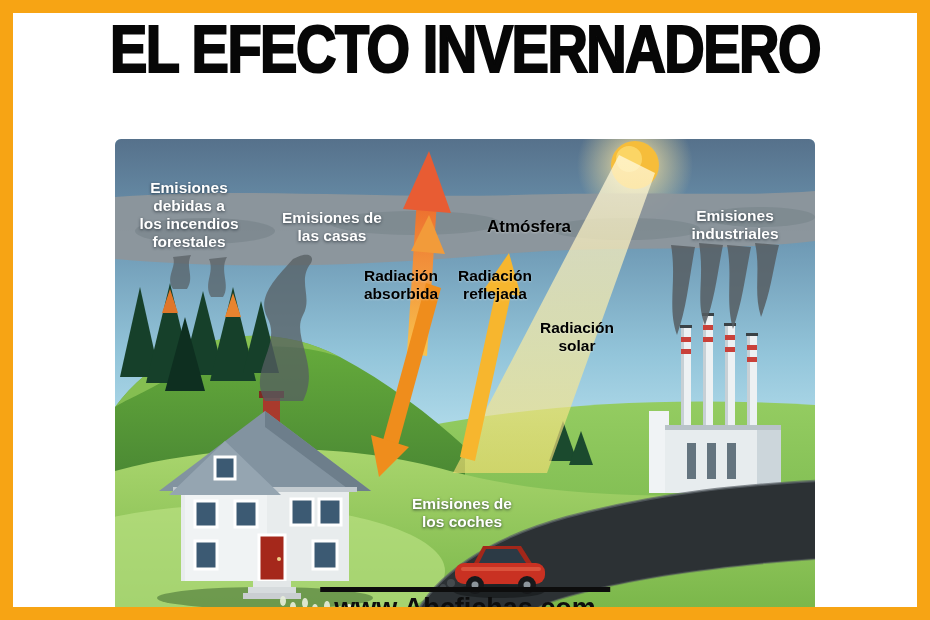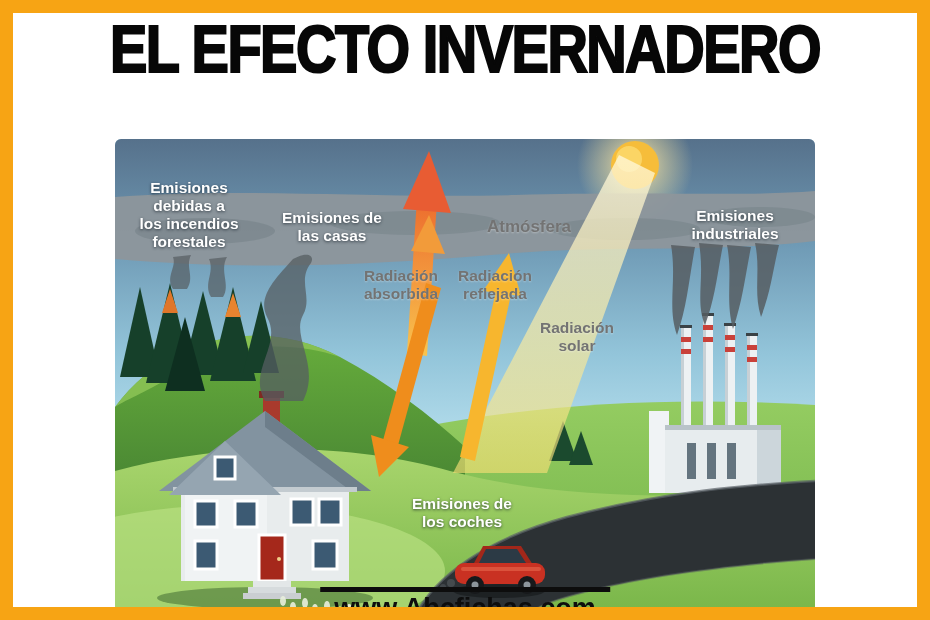--- a/index.html
+++ b/index.html
@@ -9,21 +9,21 @@
   .title{position:absolute;top:14px;left:0;width:100%;text-align:center;
          font-size:56px;font-weight:bold;letter-spacing:-1.5px;color:#070707;
          transform:scaleY(1.18);transform-origin:center 30%;
          -webkit-text-stroke:1.8px #070707;white-space:nowrap;}
   .stage{position:absolute;left:115px;top:103px;width:700px;height:480px;
          border-radius:6px;overflow:hidden;background:#bfe4f2;margin-top:36px;}
   .stage svg{display:block;width:100%;height:100%;}
   .lbl{position:absolute;font-weight:bold;font-size:15.5px;line-height:1.16;
        text-align:center;white-space:pre-line;color:#ffffff;
        text-shadow:0 1px 3px rgba(15,25,35,.7);z-index:3;}
-  .lbl.dark{color:#737373;text-shadow:0 1px 2px rgba(255,255,255,.35);}
+  .lbl.dark{color:#000000;text-shadow:0 1px 2px rgba(255,255,255,.35);}
   .l-forest{left:8px;top:40px;width:132px;}
   .l-houses{left:152px;top:70px;width:130px;}
   .l-atmos{left:352px;top:78px;width:124px;font-size:17px;}
   .l-industry{left:556px;top:68px;width:128px;}
   .l-absorbed{left:232px;top:128px;width:108px;}
   .l-reflected{left:326px;top:128px;width:108px;}
   .l-solar{left:406px;top:180px;width:112px;}
   .l-cars{left:272px;top:356px;width:150px;}
   .watermark{position:absolute;left:50%;bottom:-4px;transform:translateX(-50%);
              z-index:5;border-top:5px solid #0d0d0d;padding:1px 14px 0;

